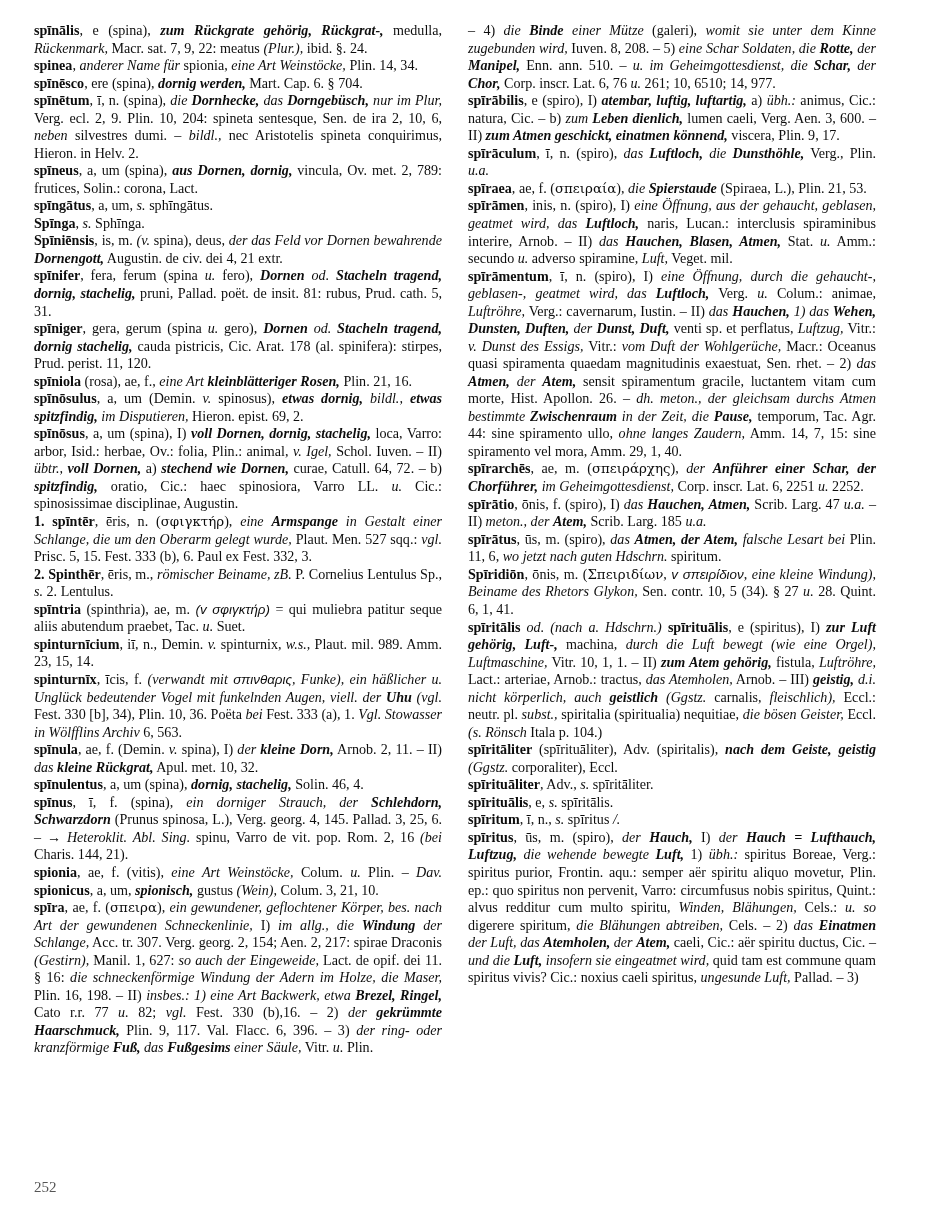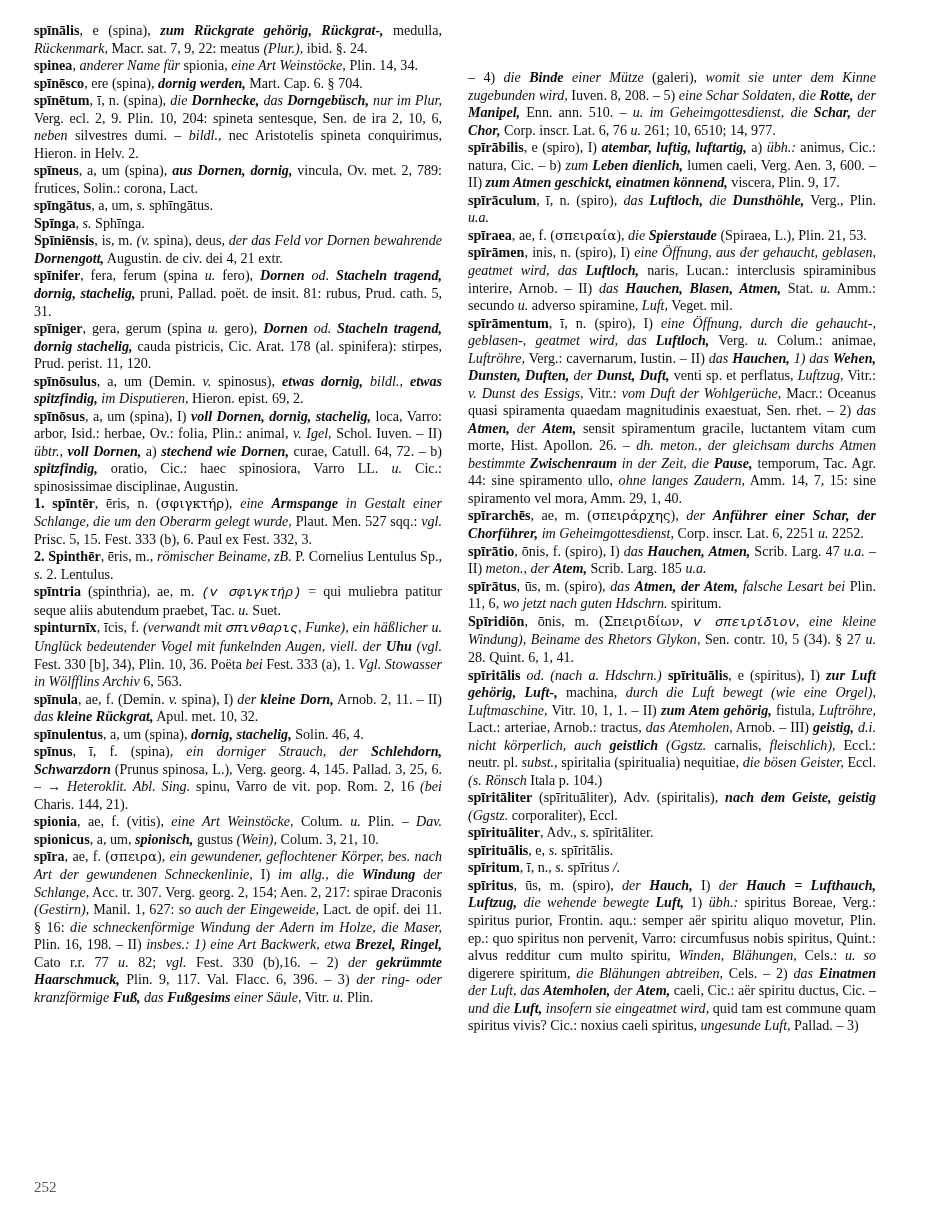--- a/index.html
+++ b/index.html
@@ -36,21 +36,20 @@
     hyphens: manual;
   }
   .entry {
     margin: 0 0 0 0;
     text-indent: 0;
     padding-left: 0;
   }
   
   .cont {
     text-indent: 0;
-    margin-top: 47px;
   }
   .hw {              
     font-weight: bold;
     font-style: normal;
   }
   .de {              
     font-weight: bold;
     font-style: italic;
   }
   .it {              
@@ -61,21 +60,21 @@
     font-style: normal;
     font-weight: normal;
   }
   .gr {              
     font-family: "DejaVu Serif", "Liberation Serif", serif;
     font-style: normal;
     font-size: 13.4px;
     margin-top: 36px;
   }
   .gri {
-    font-family: Liberation Mono, monospace;
+    font-family: Liberation Sans, sans-serif;
     font-style: italic;
     font-size: 13.4px;
   }
   #folio {
     position: absolute;
     left: 34px;
     bottom: 14px;
     font-size: 15px;
     color: #555;
     font-family: "Liberation Serif", serif;
@@ -90,25 +89,27 @@
         <p class="entry"><span class="hw">spīnālis</span><span class="ro">, e (spina), </span><span class="de">zum Rückgrate gehörig, Rückgrat-,</span><span class="ro"> medulla, </span><span class="it">Rückenmark,</span><span class="ro"> Macr. sat. 7, 9, 22: meatus </span><span class="it">(Plur.),</span><span class="ro"> ibid. §. 24.</span></p>
         <p class="entry"><span class="hw">spinea</span><span class="ro">, </span><span class="it">anderer Name für</span><span class="ro"> spionia, </span><span class="it">eine Art Weinstöcke,</span><span class="ro"> Plin. 14, 34.</span></p>
         <p class="entry"><span class="hw">spīnēsco</span><span class="ro">, ere (spina), </span><span class="de">dornig werden,</span><span class="ro"> Mart. Cap. 6. § 704.</span></p>
         <p class="entry"><span class="hw">spīnētum</span><span class="ro">, ī, n. (spina), </span><span class="it">die </span><span class="de">Dornhecke,</span><span class="it"> das </span><span class="de">Dorngebüsch,</span><span class="it"> nur im Plur,</span><span class="ro"> Verg. ecl. 2, 9. Plin. 10, 204: spineta sentesque, Sen. de ira 2, 10, 6, </span><span class="it">neben</span><span class="ro"> silvestres dumi. – </span><span class="it">bildl.,</span><span class="ro"> nec Aristotelis spineta conquirimus, Hieron. in Helv. 2.</span></p>
         <p class="entry"><span class="hw">spīneus</span><span class="ro">, a, um (spina), </span><span class="de">aus Dornen, dornig,</span><span class="ro"> vincula, Ov. met. 2, 789: frutices, Solin.: corona, Lact.</span></p>
         <p class="entry"><span class="hw">spīngātus</span><span class="ro">, a, um, </span><span class="it">s.</span><span class="ro"> sphīngātus.</span></p>
         <p class="entry"><span class="hw">Spīnga</span><span class="ro">, </span><span class="it">s.</span><span class="ro"> Sphīnga.</span></p>
         <p class="entry"><span class="hw">Spīniēnsis</span><span class="ro">, is, m. </span><span class="it">(v.</span><span class="ro"> spina), deus, </span><span class="it">der das Feld vor Dornen bewahrende </span><span class="de">Dornengott,</span><span class="ro"> Augustin. de civ. dei 4, 21 extr.</span></p>
         <p class="entry"><span class="hw">spīnifer</span><span class="ro">, fera, ferum (spina </span><span class="it">u.</span><span class="ro"> fero), </span><span class="de">Dornen</span><span class="it"> od. </span><span class="de">Stacheln tragend, dornig, stachelig,</span><span class="ro"> pruni, Pallad. poët. de insit. 81: rubus, Prud. cath. 5, 31.</span></p>
         <p class="entry"><span class="hw">spīniger</span><span class="ro">, gera, gerum (spina </span><span class="it">u.</span><span class="ro"> gero), </span><span class="de">Dornen</span><span class="it"> od. </span><span class="de">Stacheln tragend, dornig stachelig,</span><span class="ro"> cauda pistricis, Cic. Arat. 178 (al. spinifera): stirpes, Prud. perist. 11, 120.</span></p>
+        <p class="entry"><span class="hw">spīniola</span><span class="ro"> (rosa), ae, f., </span><span class="it">eine Art </span><span class="de">kleinblätteriger Rosen,</span><span class="ro"> Plin. 21, 16.</span></p>
         <p class="entry"><span class="hw">spīnōsulus</span><span class="ro">, a, um (Demin. </span><span class="it">v.</span><span class="ro"> spinosus), </span><span class="de">etwas dornig,</span><span class="it"> bildl., </span><span class="de">etwas spitzfindig,</span><span class="it"> im Disputieren,</span><span class="ro"> Hieron. epist. 69, 2.</span></p>
         <p class="entry"><span class="hw">spīnōsus</span><span class="ro">, a, um (spina), I) </span><span class="de">voll Dornen, dornig, stachelig,</span><span class="ro"> loca, Varro: arbor, Isid.: herbae, Ov.: folia, Plin.: animal, </span><span class="it">v. Igel,</span><span class="ro"> Schol. Iuven. – II) </span><span class="it">übtr., </span><span class="de">voll Dornen,</span><span class="ro"> a) </span><span class="de">stechend wie Dornen,</span><span class="ro"> curae, Catull. 64, 72. – b) </span><span class="de">spitzfindig,</span><span class="ro"> oratio, Cic.: haec spinosiora, Varro LL. </span><span class="it">u.</span><span class="ro"> Cic.: spinosissimae disciplinae, Augustin.</span></p>
         <p class="entry"><span class="hw">1. spīntēr</span><span class="ro">, ēris, n. (</span><span class="gr">σφιγκτήρ</span><span class="ro">), </span><span class="it">eine </span><span class="de">Armspange</span><span class="it"> in Gestalt einer Schlange, die um den Oberarm gelegt wurde,</span><span class="ro"> Plaut. Men. 527 sqq.: </span><span class="it">vgl.</span><span class="ro"> Prisc. 5, 15. Fest. 333 (b), 6. Paul ex Fest. 332, 3.</span></p>
         <p class="entry"><span class="hw">2. Spinthēr</span><span class="ro">, ēris, m., </span><span class="it">römischer Beiname, zB.</span><span class="ro"> P. Cornelius Lentulus Sp., </span><span class="it">s.</span><span class="ro"> 2. Lentulus.</span></p>
         <p class="entry"><span class="hw">spīntria</span><span class="ro"> (spinthria), ae, m. </span><span class="gri">(v σφιγκτήρ)</span><span class="ro"> = qui muliebra patitur seque aliis abutendum praebet, Tac. </span><span class="it">u.</span><span class="ro"> Suet.</span></p>
+        <p class="entry"><span class="hw">spinturnīcium</span><span class="ro">, iī, n., Demin. </span><span class="it">v.</span><span class="ro"> spinturnix, </span><span class="it">w.s.,</span><span class="ro"> Plaut. mil. 989. Amm. 23, 15, 14.</span></p>
         <p class="entry"><span class="hw">spinturnīx</span><span class="ro">, īcis, f. </span><span class="it">(verwandt mit </span><span class="gri">σπινθαρις</span><span class="it">, Funke), ein häßlicher u. Unglück bedeutender Vogel mit funkelnden Augen, viell. der </span><span class="de">Uhu</span><span class="it"> (vgl.</span><span class="ro"> Fest. 330 [b], 34), Plin. 10, 36. Poëta </span><span class="it">bei</span><span class="ro"> Fest. 333 (a), 1. </span><span class="it">Vgl. Stowasser in Wölfflins Archiv</span><span class="ro"> 6, 563.</span></p>
         <p class="entry"><span class="hw">spīnula</span><span class="ro">, ae, f. (Demin. </span><span class="it">v.</span><span class="ro"> spina), I) </span><span class="it">der </span><span class="de">kleine Dorn,</span><span class="ro"> Arnob. 2, 11. – II) </span><span class="it">das </span><span class="de">kleine Rückgrat,</span><span class="ro"> Apul. met. 10, 32.</span></p>
         <p class="entry"><span class="hw">spīnulentus</span><span class="ro">, a, um (spina), </span><span class="de">dornig, stachelig,</span><span class="ro"> Solin. 46, 4.</span></p>
         <p class="entry"><span class="hw">spīnus</span><span class="ro">, ī, f. (spina), </span><span class="it">ein dorniger Strauch, der </span><span class="de">Schlehdorn, Schwarzdorn</span><span class="ro"> (Prunus spinosa, L.), Verg. georg. 4, 145. Pallad. 3, 25, 6. – → </span><span class="it">Heteroklit. Abl. Sing.</span><span class="ro"> spinu, Varro de vit. pop. Rom. 2, 16 </span><span class="it">(bei</span><span class="ro"> Charis. 144, 21).</span></p>
         <p class="entry"><span class="hw">spionia</span><span class="ro">, ae, f. (vitis), </span><span class="it">eine Art Weinstöcke,</span><span class="ro"> Colum. </span><span class="it">u.</span><span class="ro"> Plin. – </span><span class="it">Dav. </span><span class="hw">spionicus</span><span class="ro">, a, um, </span><span class="de">spionisch,</span><span class="ro"> gustus </span><span class="it">(Wein),</span><span class="ro"> Colum. 3, 21, 10.</span></p>
         <p class="entry"><span class="hw">spīra</span><span class="ro">, ae, f. (</span><span class="gr">σπειρα</span><span class="ro">), </span><span class="it">ein gewundener, geflochtener Körper, bes. nach Art der gewundenen Schneckenlinie,</span><span class="ro"> I) </span><span class="it">im allg., die </span><span class="de">Windung</span><span class="it"> der Schlange,</span><span class="ro"> Acc. tr. 307. Verg. georg. 2, 154; Aen. 2, 217: spirae Draconis </span><span class="it">(Gestirn),</span><span class="ro"> Manil. 1, 627: </span><span class="it">so auch der Eingeweide,</span><span class="ro"> Lact. de opif. dei 11. § 16: </span><span class="it">die schneckenförmige Windung der Adern im Holze, die Maser,</span><span class="ro"> Plin. 16, 198. – II) </span><span class="it">insbes.:</span><span class="ro"> </span><span class="it">1) eine Art Backwerk, etwa </span><span class="de">Brezel, Ringel,</span><span class="ro"> Cato r.r. 77 </span><span class="it">u.</span><span class="ro"> 82; </span><span class="it">vgl.</span><span class="ro"> Fest. 330 (b),16. – 2) </span><span class="it">der </span><span class="de">gekrümmte Haarschmuck,</span><span class="ro"> Plin. 9, 117. Val. Flacc. 6, 396. – 3) </span><span class="it">der ring- oder kranzförmige </span><span class="de">Fuß,</span><span class="it"> das </span><span class="de">Fußgesims</span><span class="it"> einer Säule,</span><span class="ro"> Vitr. </span><span class="it">u.</span><span class="ro"> Plin.</span></p>
       </div>
     <div class="column" id="col-right">
         <p class="entry cont"><span class="ro">– 4) </span><span class="it">die </span><span class="de">Binde</span><span class="it"> einer Mütze</span><span class="ro"> (galeri), </span><span class="it">womit sie unter dem Kinne zugebunden wird,</span><span class="ro"> Iuven. 8, 208. – 5) </span><span class="it">eine Schar Soldaten, die </span><span class="de">Rotte,</span><span class="it"> der </span><span class="de">Manipel,</span><span class="ro"> Enn. ann. 510. – </span><span class="it">u. im Geheimgottesdienst, die </span><span class="de">Schar,</span><span class="it"> der </span><span class="de">Chor,</span><span class="ro"> Corp. inscr. Lat. 6, 76 </span><span class="it">u.</span><span class="ro"> 261; 10, 6510; 14, 977.</span></p>
         <p class="entry"><span class="hw">spīrābilis</span><span class="ro">, e (spiro), I) </span><span class="de">atembar, luftig, luftartig,</span><span class="ro"> a) </span><span class="it">übh.:</span><span class="ro"> animus, Cic.: natura, Cic. – b) </span><span class="it">zum </span><span class="de">Leben dienlich,</span><span class="ro"> lumen caeli, Verg. Aen. 3, 600. – II) </span><span class="de">zum Atmen geschickt, einatmen könnend,</span><span class="ro"> viscera, Plin. 9, 17.</span></p>

